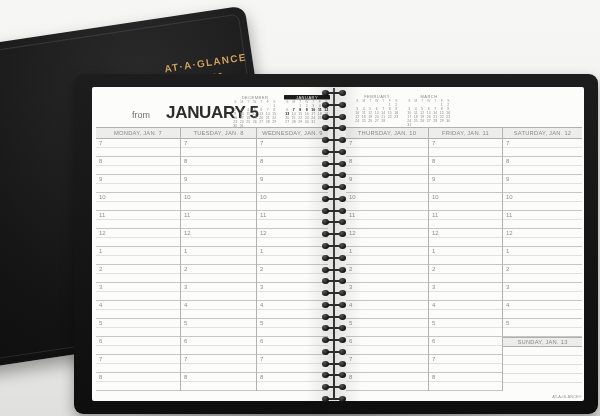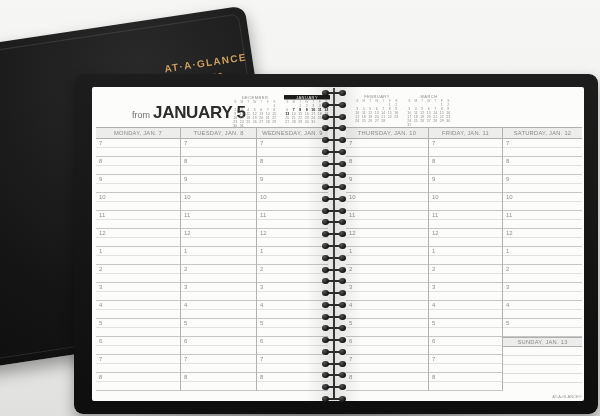--- a/index.html
+++ b/index.html
@@ -37,21 +37,21 @@
   .gutter-line{position:absolute;left:333px;top:88px;width:2px;height:312px;z-index:4;
     background:linear-gradient(180deg,#4a4a4a,#303030);}
   .spiral{position:absolute;left:320px;top:90px;width:28px;height:312px;z-index:5;}
   .loop{position:absolute;left:0;width:28px;height:6px;}
   .wire-bar{position:absolute;left:4px;right:4px;top:2px;height:2px;background:#2c2c2c;border-radius:1px;}
   .dot{position:absolute;top:0;width:7px;height:6px;border-radius:50%;
     background:radial-gradient(circle at 35% 30%,#555,#111 70%);}
   .dl{left:2px}.dr{right:2px}
   
   .wk-title{position:absolute;white-space:nowrap;z-index:6;}
-  .wk-title .prefix{font-size:9px;color:#6e6e6e;margin-right:3px;}
+  .wk-title .prefix{font-size:9px;color:#6e6e6e;margin-right:16px;}
   .wk-title .big{font-size:17px;font-weight:bold;color:#2c2c2c;letter-spacing:-0.3px;}
   .wk-left{left:40px;top:16px;}
   .wk-right{right:4px;top:16px;text-align:right;}
   
   .mini{position:absolute;width:46px;height:34px;z-index:6;}
   .mini-inner{width:92px;transform:scale(0.5);transform-origin:0 0;}
   .mini-title{height:9px;line-height:9px;font-size:8px;text-align:center;color:#8a8a8a;
     letter-spacing:1px;white-space:nowrap;}
   .mini-title.inv{background:#1c1c1c;color:#efefef;border-radius:1px;}
   .mini-row{display:grid;grid-template-columns:repeat(7,13px);height:8px;}

